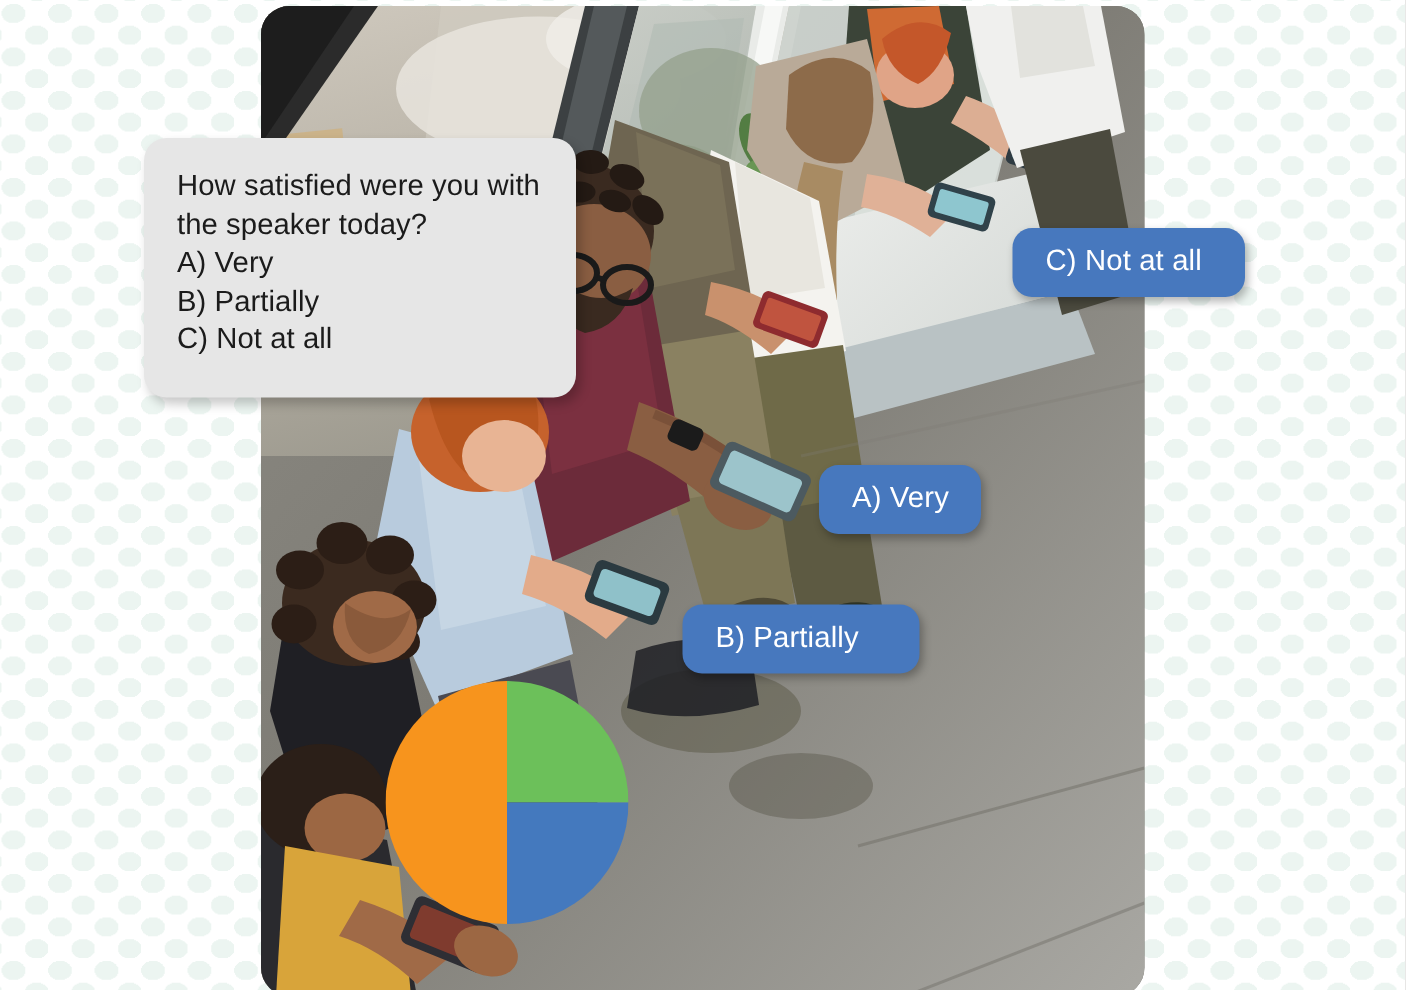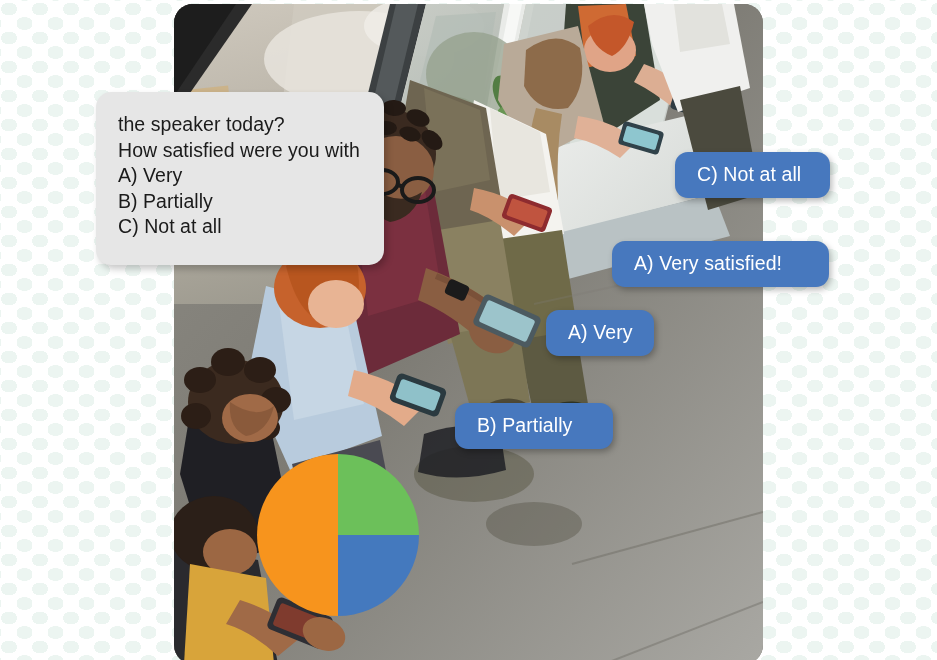--- a/index.html
+++ b/index.html
@@ -292,34 +292,31 @@
       <ellipse cx="360" cy="520" rx="48" ry="22" fill="#4a4838" opacity="0.35"></ellipse>
       <path d="M250 430 q40 -14 76 -4 l6 40 q-48 14 -88 2 Z" fill="#1e2024" opacity="0.85"></path>
 
       <path d="M398 560 L589 508" stroke="#6f6d66" stroke-width="2" opacity="0.5" fill="none"></path>
       <path d="M430 660 L589 598" stroke="#6f6d66" stroke-width="2" opacity="0.45" fill="none"></path>
       <path d="M360 300 L589 250" stroke="#7d7b74" stroke-width="2" opacity="0.3" fill="none"></path>
     </svg>
   </div>
 
   <div class="question-card">
+    <div class="line">How satisfied were you with</div>
     <div class="line">the speaker today?</div>
-    <div class="line">How satisfied were you with</div>
     <div class="line">A) Very</div>
     <div class="line">B) Partially</div>
     <div class="line">C) Not at all</div>
   </div>
 
   <div class="bubble bubble-c-not-at-all">
     <span>C) Not at all</span>
   </div>
 
-  <div class="bubble bubble-a-very-sat">
-    <span>A) Very satisfied!</span>
-  </div>
 
   <div class="bubble bubble-a-very">
     <span>A) Very</span>
   </div>
 
   <div class="bubble bubble-b-partially">
     <span>B) Partially</span>
   </div>
 
   <div class="pie">

